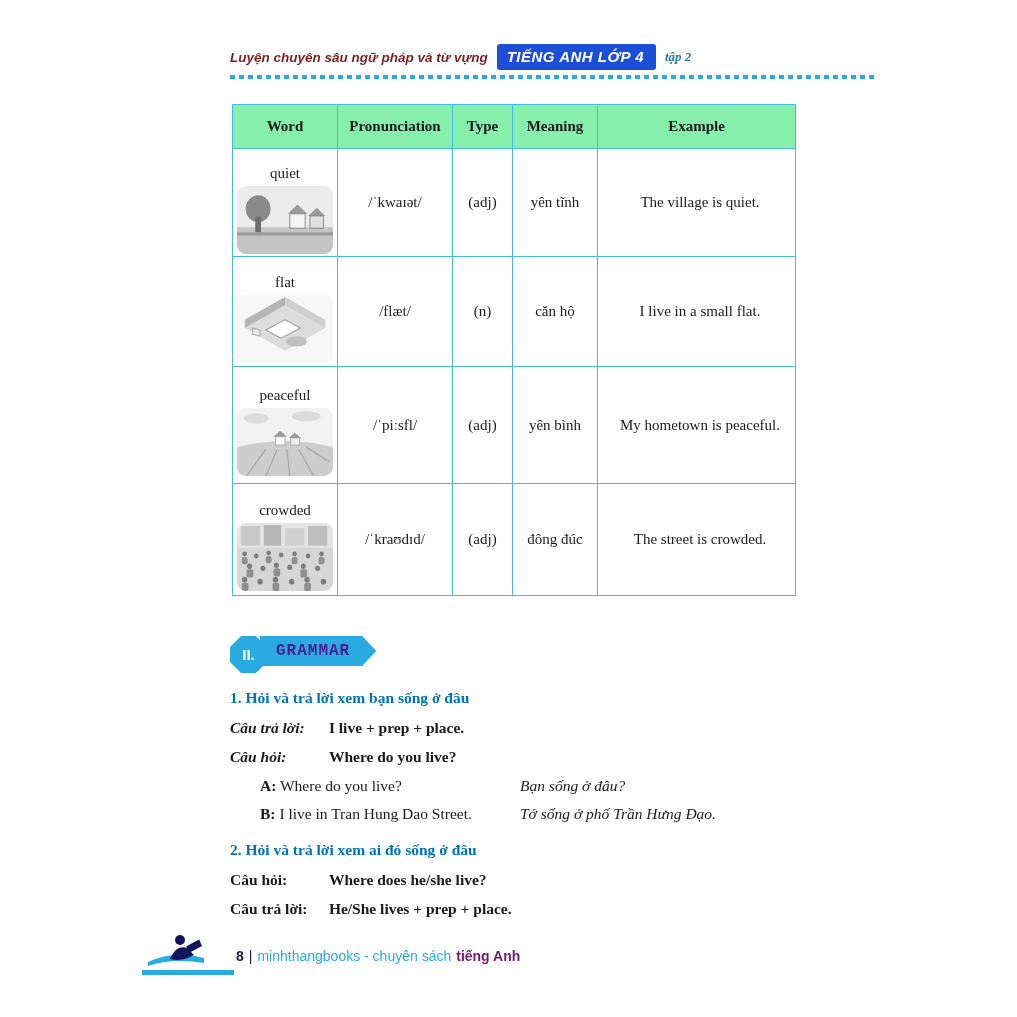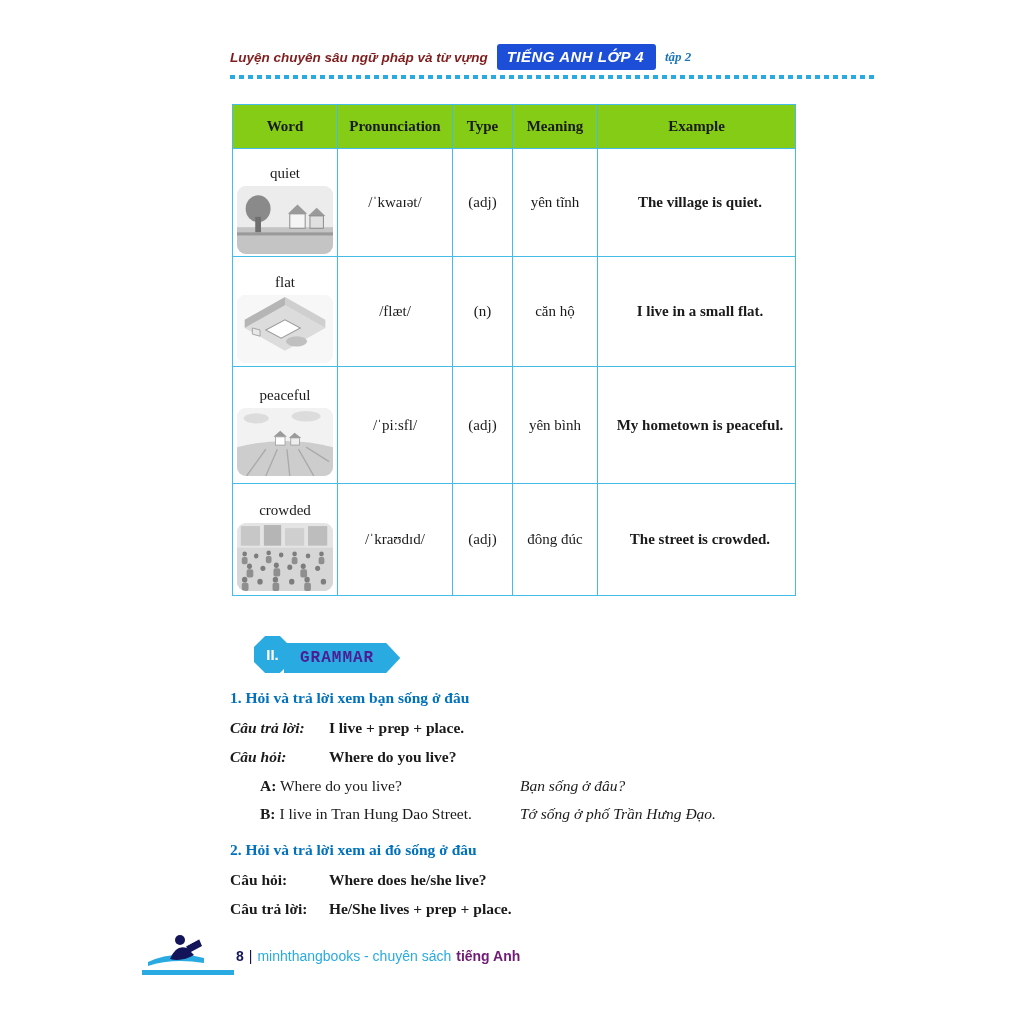--- a/index.html
+++ b/index.html
@@ -11,31 +11,31 @@
   
   .header-row { position:absolute; left:230px; top:44px; display:flex; align-items:center; gap:9px; }
   .tagline { color:#7f1d1d; font-family:"Liberation Sans", sans-serif; font-weight:bold; font-style:italic; font-size:13.5px; }
   .badge { background:#1d4ed8; color:#fff; font-family:"Liberation Sans", sans-serif; font-weight:bold; font-style:italic; font-size:15px; padding:4px 12px 5px 10px; border-radius:3px; letter-spacing:0.5px; }
   .volume { color:#1b75bb; font-family:Liberation Serif, serif; font-weight:bold; font-style:italic; font-size:13px; }
   .dotted-rule { position:absolute; left:230px; top:75px; width:648px; height:4px;
     background:repeating-linear-gradient(90deg,#29abe2 0 5px, transparent 5px 9px); }
   
   .vocab-table { position:absolute; left:232px; top:104px; width:563px; border-collapse:collapse; table-layout:fixed; font-size:15px; }
   .vocab-table th, .vocab-table td { border:1.6px solid #45bce8; vertical-align:middle; text-align:center; }
-  .vocab-table th { background:#84cc16; font-weight:bold; height:44px; font-size:15px; }
+  .vocab-table th { background:#86efac; font-weight:bold; height:44px; font-size:15px; }
   .col-word{width:105px}.col-pron{width:115px}.col-type{width:60px}.col-mean{width:85px}.col-ex{width:198px}
   .r1{height:108px}.r2{height:110px}.r3{height:117px}.r4{height:112px}
   .word-cell { vertical-align:top; padding-top:5px; }
   .word-label { font-size:15px; margin-bottom:4px;margin-top:8px; }
   .thumb { width:96px; height:68px; margin:0 auto; border-radius:9px; overflow:hidden; background:#ededed; }
   .thumb svg { display:block; width:100%; height:100%; }
-  .example-cell { text-align:center; padding-left:7px; padding-right:0;font-weight:bold; }
+  .example-cell { text-align:center; padding-left:7px; padding-right:0; }
   
   .grammar { position:absolute; left:230px; top:636px; width:630px; }
-  .section-head { display:flex; align-items:flex-end; margin-bottom:16px;margin-left:24px; }
+  .section-head { display:flex; align-items:flex-start; margin-bottom:16px; }
   .hex {
     width:37px; height:37px; background:#29abe2; color:#fff; z-index:2;
     clip-path:polygon(30% 0,70% 0,100% 30%,100% 70%,70% 100%,30% 100%,0 70%,0 30%);
     display:flex; align-items:center; justify-content:center;
     font-family:"Liberation Sans", sans-serif; font-weight:bold; font-size:15px;
   }
   .banner {
     margin-left:-7px; background:#29abe2; color:#4c1d95; z-index:1;
     font-family:Liberation Mono, monospace; font-weight:bold; font-size:16px; letter-spacing:1px;
     padding:6px 26px 6px 16px;

